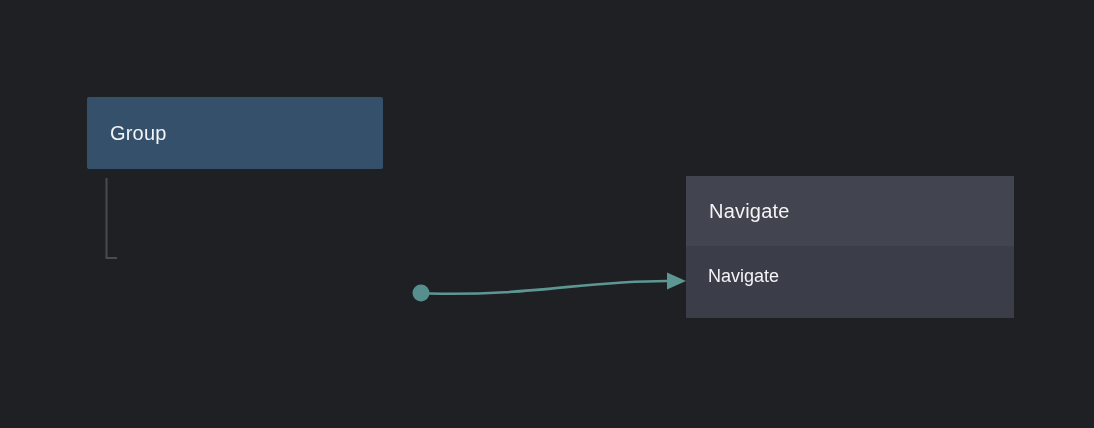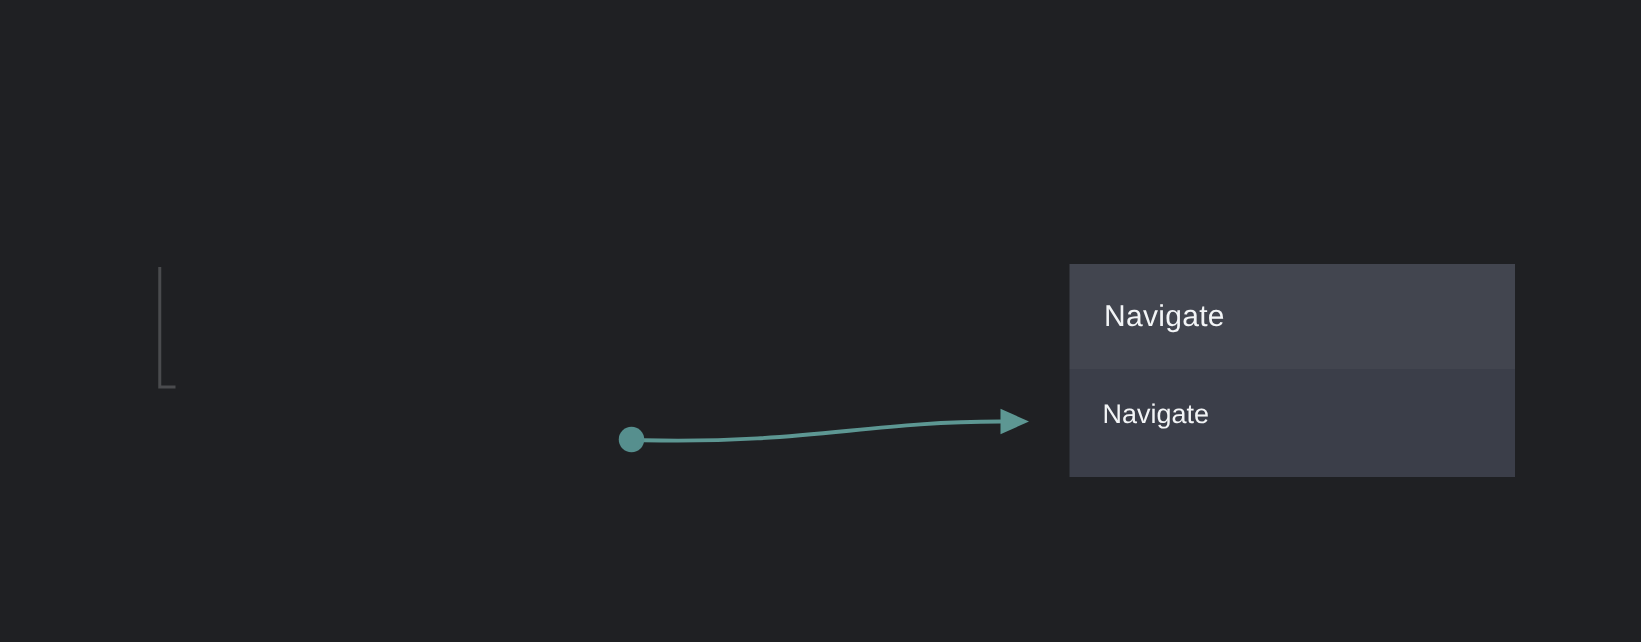--- a/index.html
+++ b/index.html
@@ -43,21 +43,21 @@
   .group-node .node-header { height: 72px; padding-left: 23px; }
   
   .button-node { left: 126px; top: 187px; width: 295px; height: 140px; }
   .button-node .node-header { height: 71px; padding-left: 22px; }
   .button-node .node-row {
     height: 69px;
     justify-content: flex-end;
     padding-right: 18px;
   }
   
-  .navigate-node { left: 686px; top: 176px; width: 297px; height: 142px; margin-left: 27px; }
+  .navigate-node { left: 686px; top: 176px; width: 328px; height: 142px; }
   .navigate-node .node-header { height: 70px; padding-left: 23px; }
   .navigate-node .node-row {
     height: 72px;
     padding-left: 22px;
     padding-bottom: 11px;
     box-sizing: border-box;
     font-size: 18px;
   }
 </style>
 </head>
@@ -65,20 +65,25 @@
 
 <div class="canvas" style="background-color: rgb(31, 32, 35); color: rgb(242, 244, 246);">
 
   <svg class="overlay" viewBox="0 0 1094 428" xmlns="http://www.w3.org/2000/svg">
     <polyline points="106.5,178 106.5,258 117,258" fill="none" stroke-width="2" stroke="#4a4b4e"></polyline>
     <path class="clickable" d="M 429 293.5 C 535 296, 580 281, 667 281" fill="none" stroke-width="2.6" stroke-linecap="round" stroke="#5d9793"></path>
     <polygon points="667,272.5 686,281 667,289.5" fill="#5d9793"></polygon>
     <circle class="clickable" cx="421" cy="293" r="8.5" fill="#568f8e"></circle>
   </svg>
 
+  <div class="node group-node" style="background-color: rgb(52, 80, 107);">
+    <div class="node-header">
+      <span>Group</span>
+    </div>
+  </div>
 
 
   <div class="node navigate-node">
     <div class="node-header" style="background-color: rgb(66, 69, 79);">
       <span>Navigate</span>
     </div>
     <div class="node-row" style="background-color: rgb(59, 62, 73);">
       <span>Navigate</span>
     </div>
   </div>

